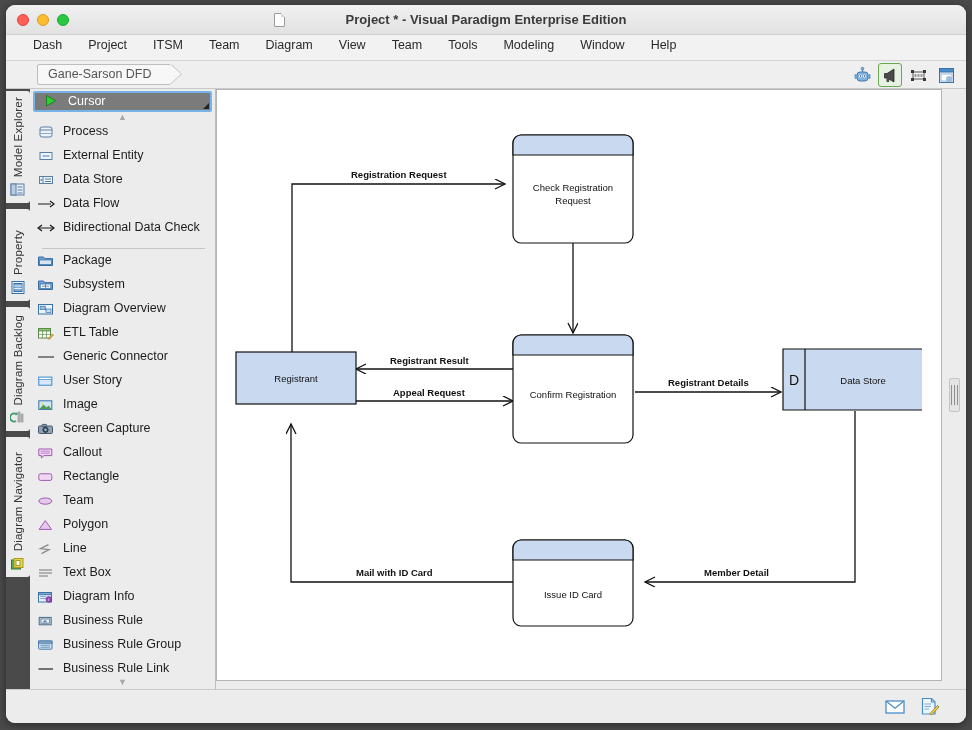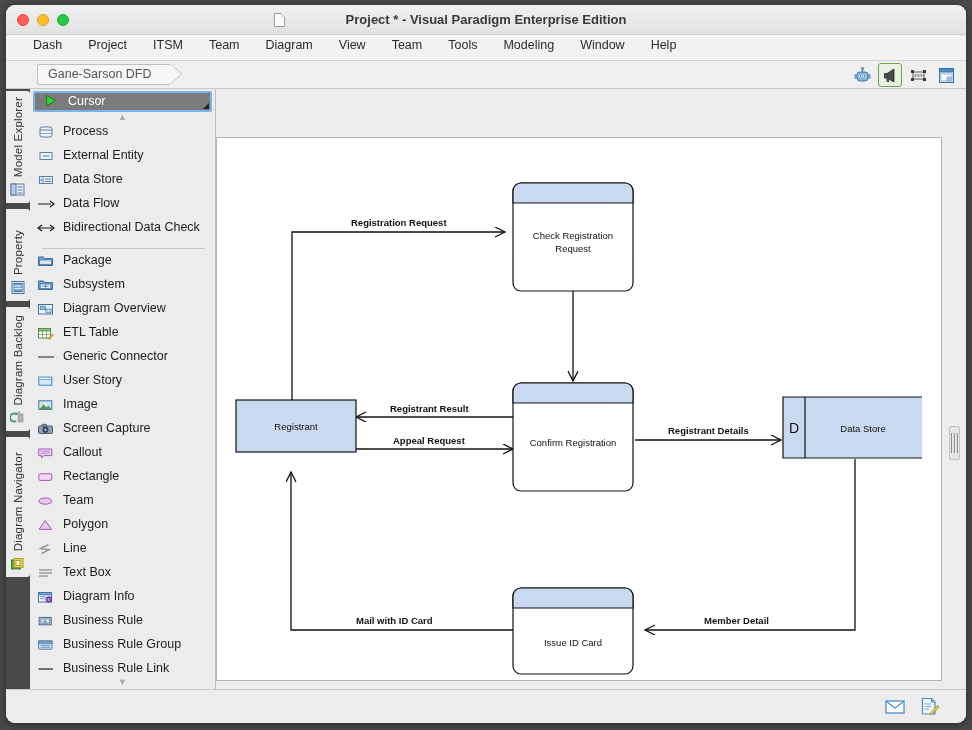--- a/index.html
+++ b/index.html
@@ -252,21 +252,20 @@
     margin: 4px 10px 4px 9px;
   }
 
   
   #canvas-wrap {
     flex: 1 1 auto;
     position: relative;
     background: #ececec;
     padding: 0;
     min-width: 0;
-    margin-top: 48px;
   }
   #canvas {
     position: absolute;
     left: 0; top: 0;
     right: 24px; bottom: 8px;
     background: #ffffff;
     border: 1px solid #b4b4b4;
     overflow: hidden;
   }
   #canvas-svg { display: block; }

